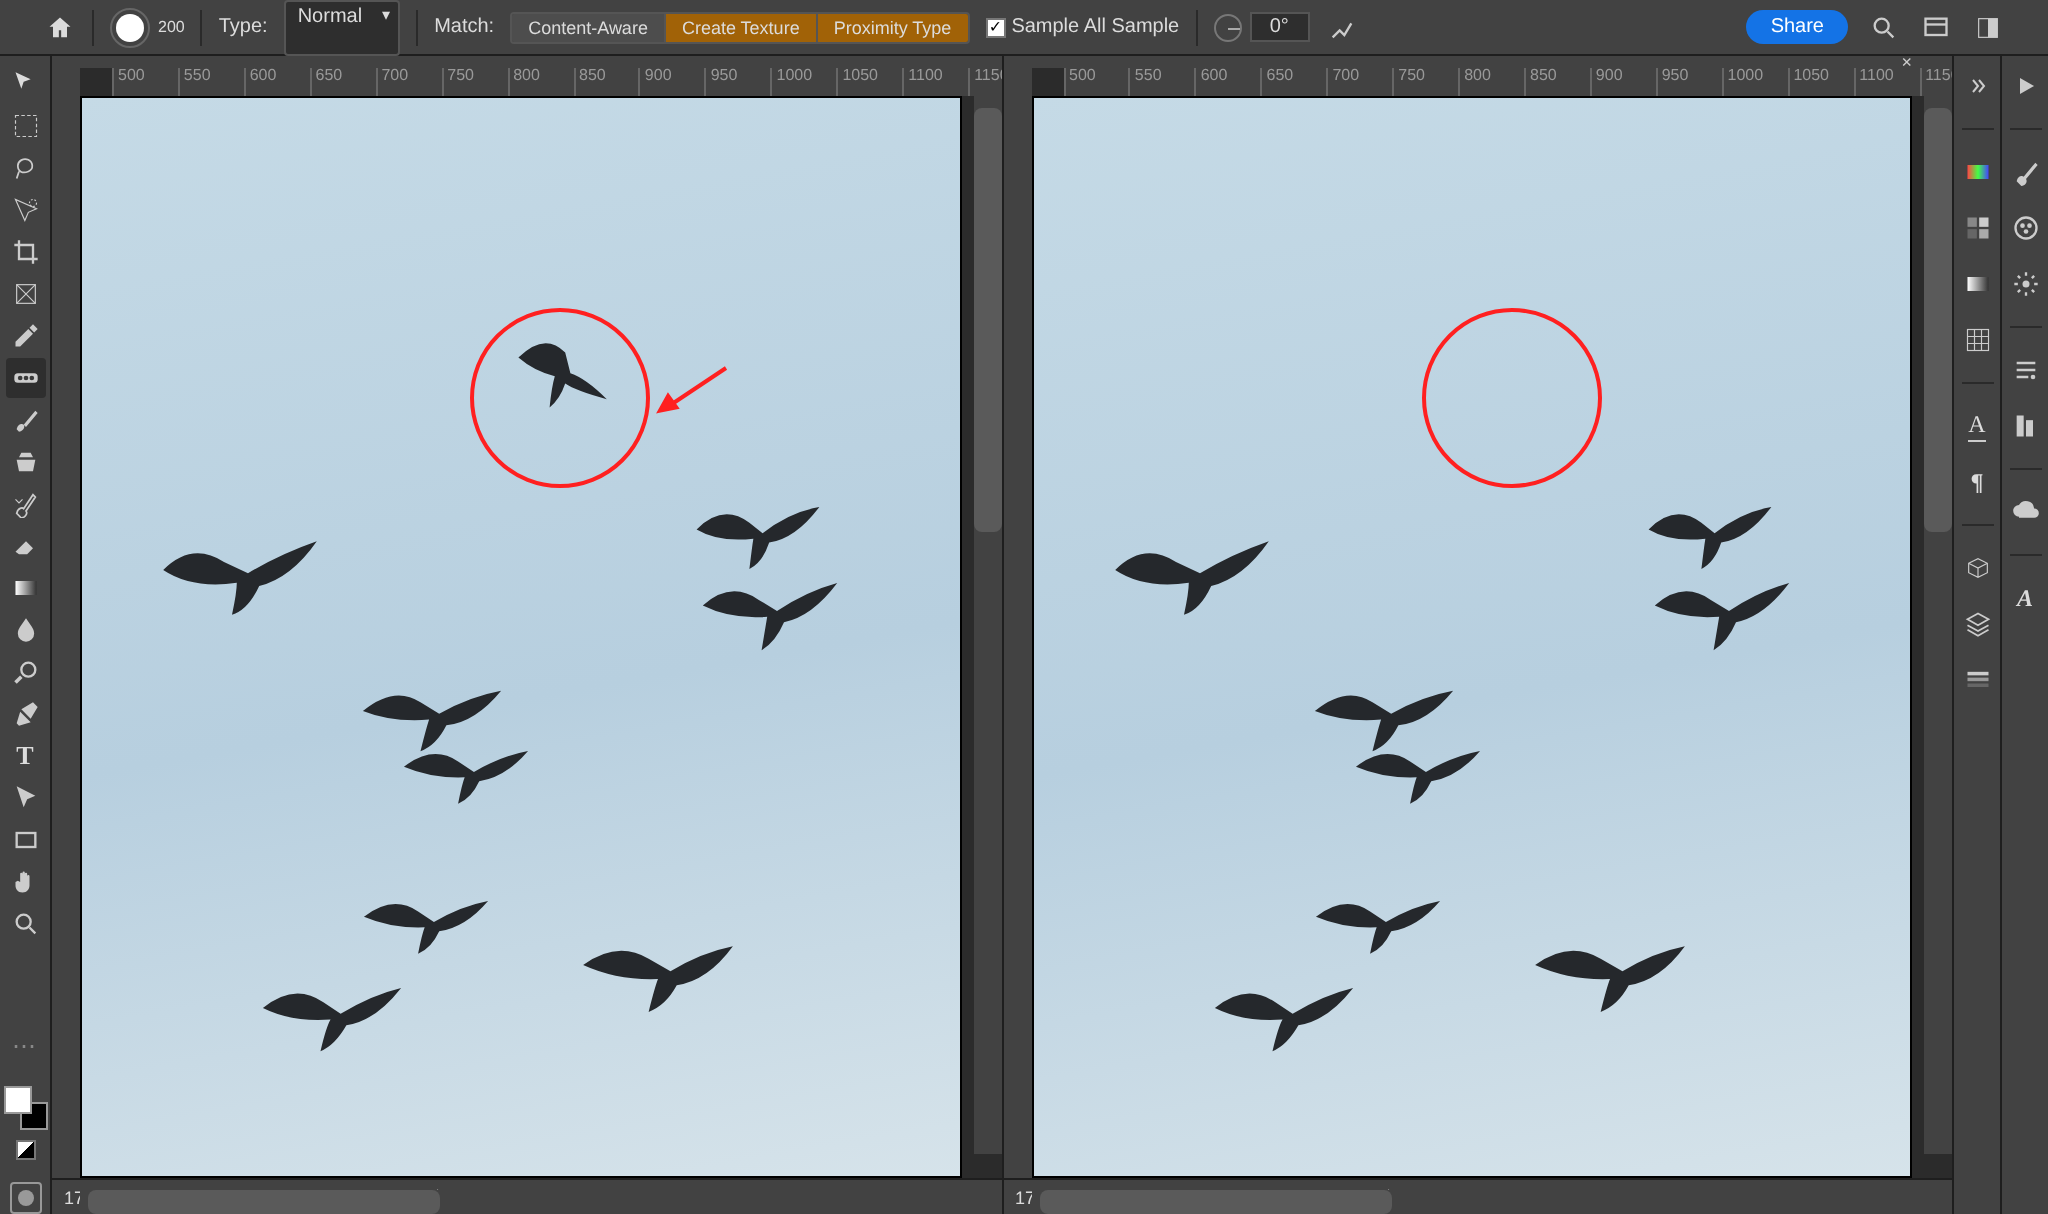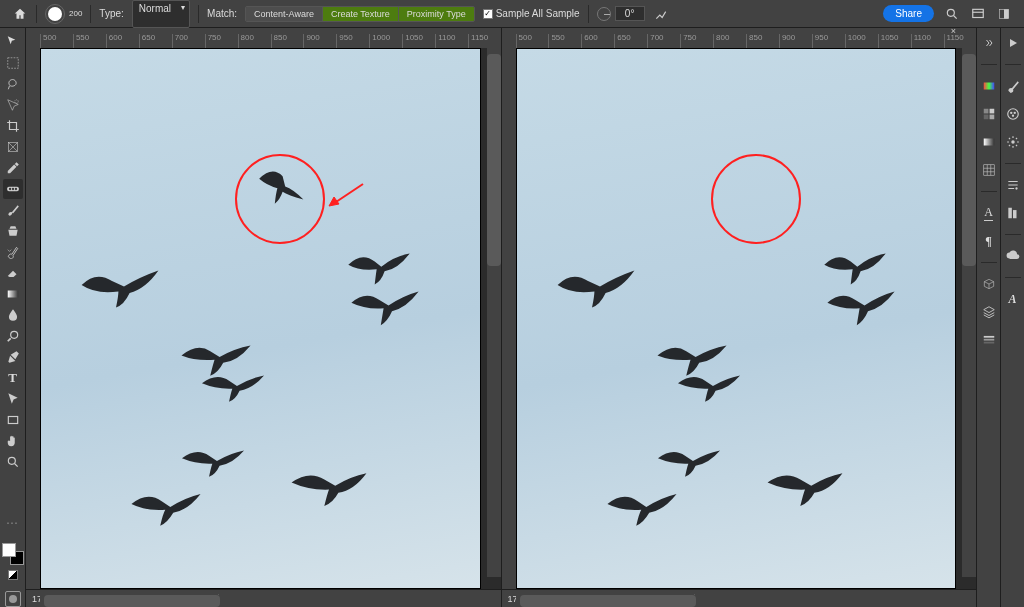--- a/index.html
+++ b/index.html
@@ -18,38 +18,38 @@
   * { box-sizing:border-box; }
   body {
     margin:0; width:1024px; height:607px; overflow:hidden;
     background:var(--bg-dark); font-family:-apple-system,Helvetica,Arial,sans-serif;
     font-size:10px; color:var(--text); position:relative;
   }
 
   
   .options-bar {
     height:28px; background:var(--bg-panel); border-bottom:1px solid var(--border);
-    display:flex; align-items:center; padding:0 12px; gap:8px;
+    display:flex; align-items:center; padding:0 22px; gap:8px;
   }
   .options-bar .sep { width:1px; height:18px; background:#2a2a2a; }
   .home-icon { fill:var(--text); }
   .options-bar .brush-preview {
     width:20px;height:20px;border:1px solid #666;border-radius:50%;
     display:flex;align-items:center;justify-content:center;
   }
   .brush-dot{width:14px;height:14px;background:#fff;border-radius:50%}
   .options-bar .brush-size{font-size:8px;margin-left:-4px}
   .lbl{color:var(--text)}
   .sel{
     background:#2e2e2e;border:1px solid #555;padding:1px 18px 1px 6px;border-radius:2px;
     position:relative;color:var(--text);font-size:10px;height:28px;line-height:14px;
   }
   .sel::after{content:"▾";position:absolute;right:4px;top:0;font-size:8px}
   .seg{display:flex;border:1px solid #555;border-radius:2px;overflow:hidden}
-  .seg div{background:#4d7c0f;padding:2px 8px;font-size:9px;border-right:1px solid #555;white-space:nowrap}
+  .seg div{background:#a16207;padding:2px 8px;font-size:9px;border-right:1px solid #555;white-space:nowrap}
   .seg div:last-child{border-right:none}
   .seg div.on{background:#4d4d4d}
   .chk{width:10px;height:10px;border:1px solid #777;background:#fff;display:inline-flex;align-items:center;justify-content:center;margin-right:3px;font-size:8px;color:#000}
   .angle-field{display:flex;align-items:center;gap:4px}
   .angle-disc{width:14px;height:14px;border:1px solid #777;border-radius:50%;position:relative}
   .angle-disc::after{content:"";position:absolute;left:50%;top:50%;width:6px;height:1px;background:#aaa}
   .num{background:#2e2e2e;border:1px solid #555;width:30px;text-align:center;height:15px;line-height:13px}
   .btn-icon{width:16px;height:16px;display:flex;align-items:center;justify-content:center;fill:var(--text);color:var(--text)}
   .options-right{margin-left:auto;display:flex;align-items:center;gap:10px}
   .share-btn{background:var(--accent);color:#fff;padding:3px 12px;border-radius:10px;font-size:10px}
@@ -81,21 +81,21 @@
 
   
   .workspace{
     position:absolute;left:26px;right:48px;top:28px;bottom:0;background:var(--bg-darker);
     display:flex;
   }
   .doc{flex:1;display:flex;flex-direction:column;border-right:1px solid var(--border);position:relative}
   .doc:last-child{border-right:none}
   .doc-tabstrip{height:6px;background:var(--bg-panel);display:flex;align-items:center}
   .doc-close{margin-left:auto;margin-right:20px;color:#ccc;font-size:9px}
-  .ruler-h{height:14px;background:var(--bg-panel);position:relative;font-size:8px;color:#999;overflow:hidden;margin-left:14px}
+  .ruler-h{height:14px;background:var(--bg-panel);position:relative;font-size:8px;color:#999;overflow:hidden;margin-left:30px}
   .ruler-h .tick{position:absolute;top:0;bottom:0;border-left:1px solid #666;padding-left:2px;line-height:8px}
   .doc-body{flex:1;display:flex;position:relative;overflow:hidden}
   .ruler-v{width:14px;background:var(--bg-panel);position:relative}
   .canvas-wrap{flex:1;position:relative;background:var(--bg-darker);overflow:hidden}
   .canvas{
     position:absolute;left:0;right:20px;top:0;bottom:0;
     background:linear-gradient(170deg,#c5dae6 0%, #b7cfdf 55%, #d6e3ea 100%);
     box-shadow:0 0 0 1px #000 inset;
   }
   .hscroll{position:absolute;left:14px;right:20px;bottom:0;height:12px;background:var(--bg-panel)}

